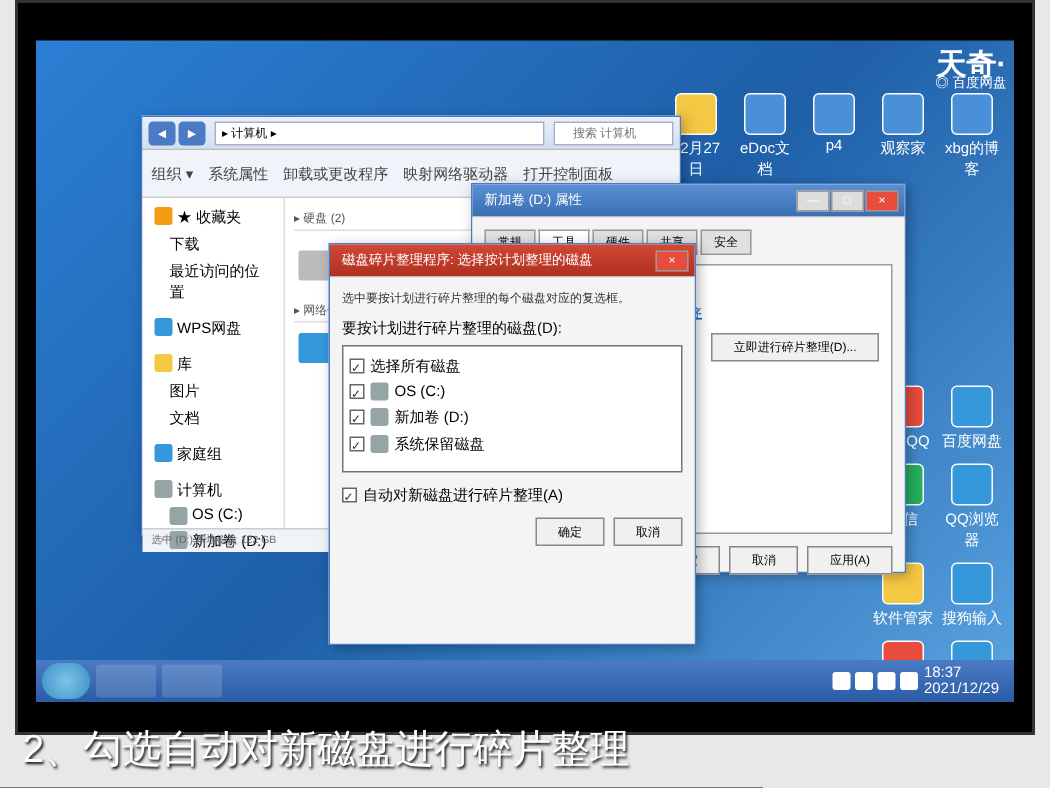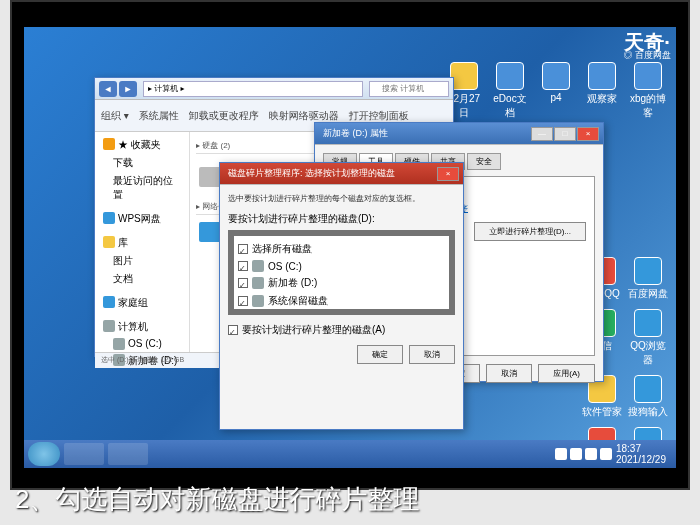--- a/index.html
+++ b/index.html
@@ -50,21 +50,21 @@
 .props-body{padding:8px;font-size:8px;background:#f4f4f4;height:calc(100% - 22px)}
 .tabs{display:flex;gap:2px;margin-bottom:6px}
 .tab{padding:2px 8px;background:#e0e0e0;border:1px solid #999;font-size:8px;cursor:pointer}
 .tab.active{background:#fff;border-bottom:1px solid #fff}
 .props-content{background:#fff;border:1px solid #999;padding:8px;height:180px}
 .link-row{color:#0066cc;text-decoration:underline;font-size:8px;cursor:pointer;margin:4px 0}
 .btn-row{display:flex;justify-content:flex-end;gap:6px;margin-top:8px}
 .btn{padding:3px 14px;background:#f0f0f0;border:1px solid #888;font-size:8px;cursor:pointer}
 .disk-body{padding:8px;font-size:8px;background:#f4f4f4;height:calc(100% - 22px)}
 .disk-desc{font-size:8px;margin-bottom:8px;color:#333}
-.disk-list{border:6px solid #737373;background:#fff;padding:4px;height:85px;margin-bottom:8px}
+.disk-list{border:1px solid #737373;background:#fff;padding:4px;height:85px;margin-bottom:8px}
 .chk-row{display:flex;align-items:center;gap:4px;padding:2px 0;font-size:8px}
 .chk{width:10px;height:10px;border:1px solid #666;background:#fff;cursor:pointer}
 .chk.checked::after{content:"✓";font-size:8px;line-height:8px;color:#333}
 .dicon2{width:12px;height:12px;background:#95a5a6;border-radius:2px}
 .auto-chk{display:flex;align-items:center;gap:4px;font-size:8px;margin-bottom:8px}
 .taskbar{position:absolute;bottom:0;left:0;right:0;height:28px;background:linear-gradient(#4a7bc4,#2a5ba4);display:flex;align-items:center;padding:0 4px}
 .start-btn{width:32px;height:24px;background:radial-gradient(circle,#7fc4e8,#3a8fc4);border-radius:12px;cursor:pointer}
 .task-item{width:40px;height:22px;background:rgba(255,255,255,0.15);margin-left:4px;border-radius:2px;cursor:pointer}
 .tray{margin-left:auto;display:flex;align-items:center;gap:4px;color:#fff;font-size:7px;padding-right:6px}
 .tray-icons{display:flex;gap:3px}
@@ -248,21 +248,21 @@
               <span>新加卷 (D:)</span>
             </div>
         <div class="chk-row">
               <div class="chk checked"></div>
               <div class="dicon2"></div>
               <span>系统保留磁盘</span>
             </div>
       </div>
       <div class="auto-chk">
         <div class="chk checked"></div>
-        <span>要按计划进行碎片整理的磁盘(A)</span>
+        <span>自动对新磁盘进行碎片整理(A)</span>
       </div>
       <div class="btn-row">
         <button class="btn">确定</button>
         <button class="btn">取消</button>
       </div>
     </div>
   </div>
 
   <div class="taskbar">
     <div class="start-btn"></div>

